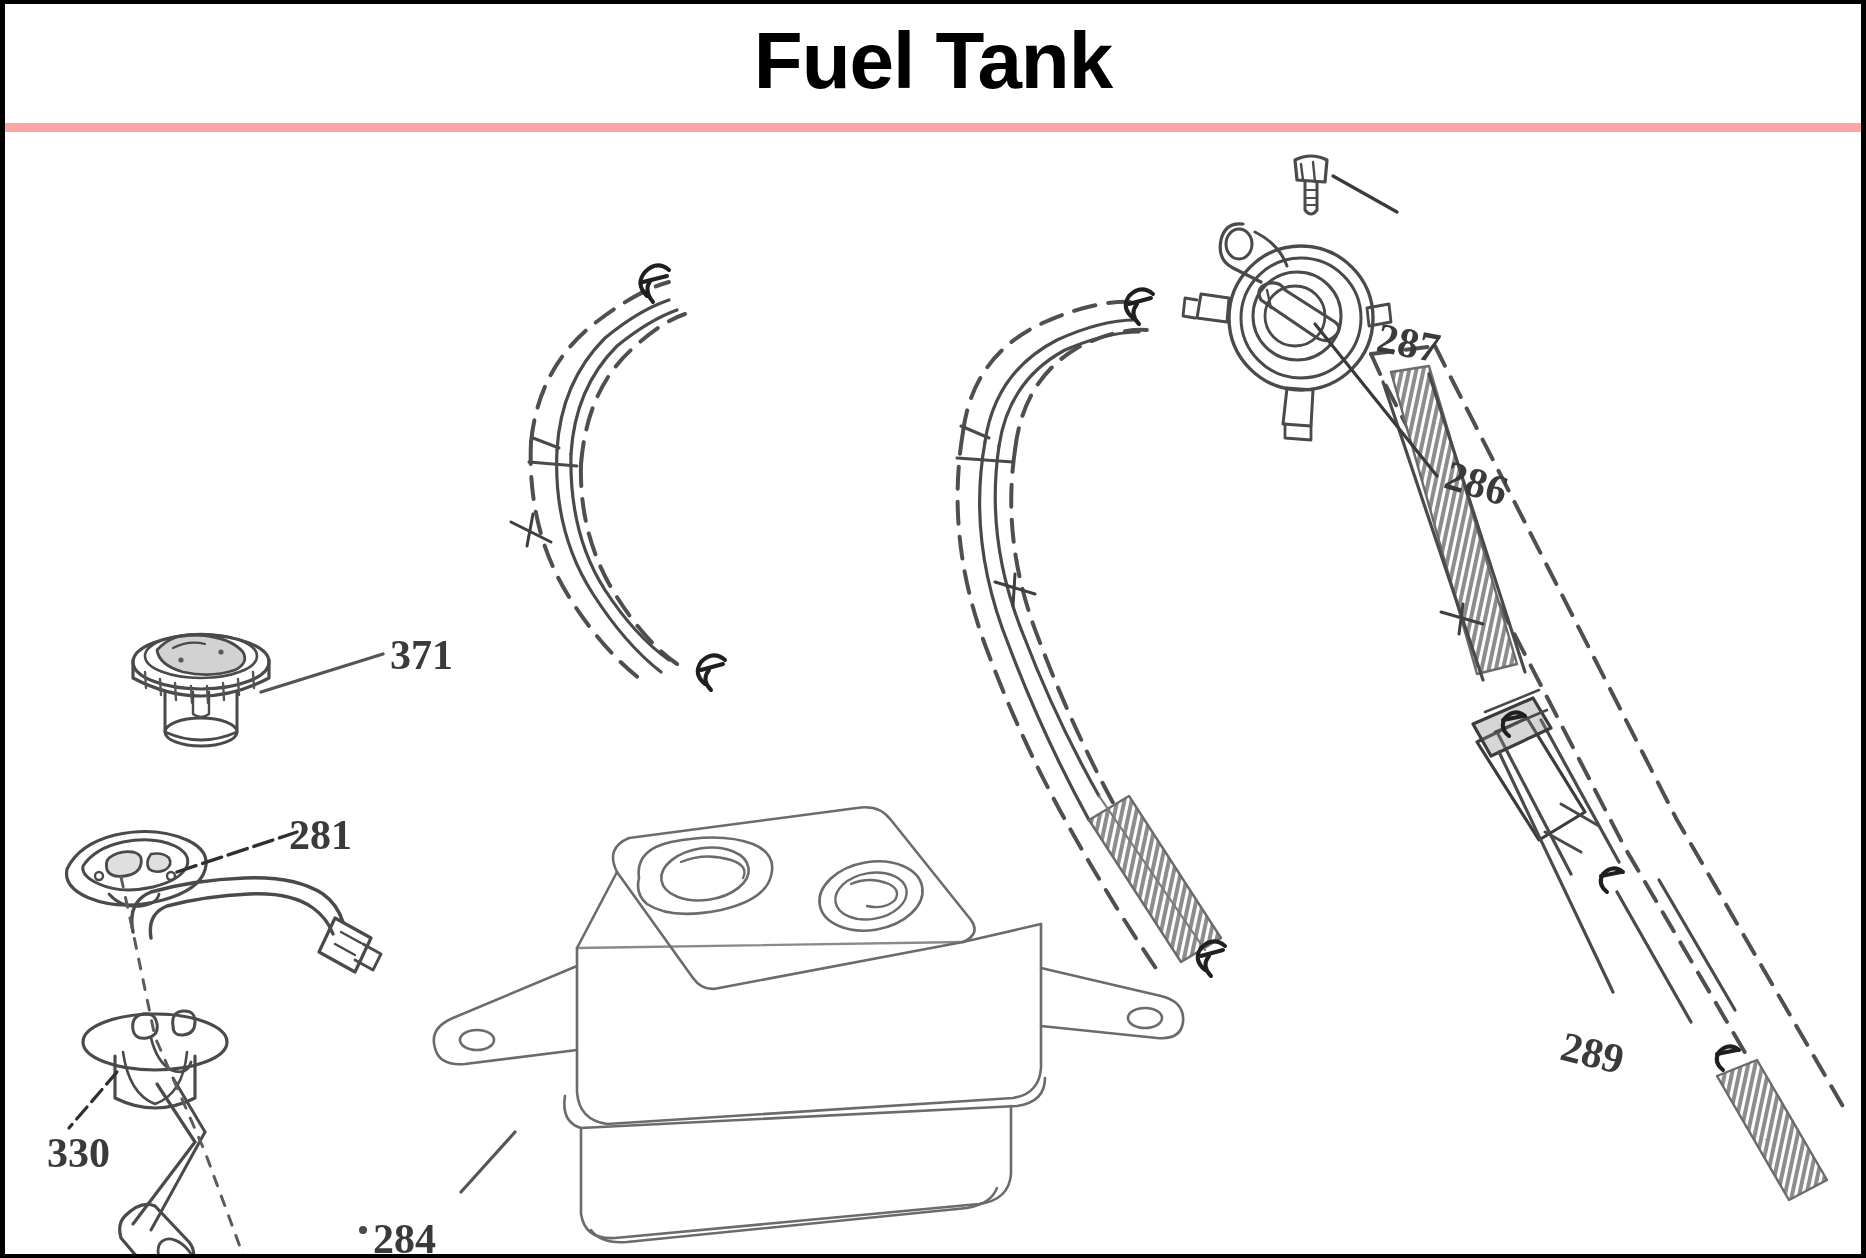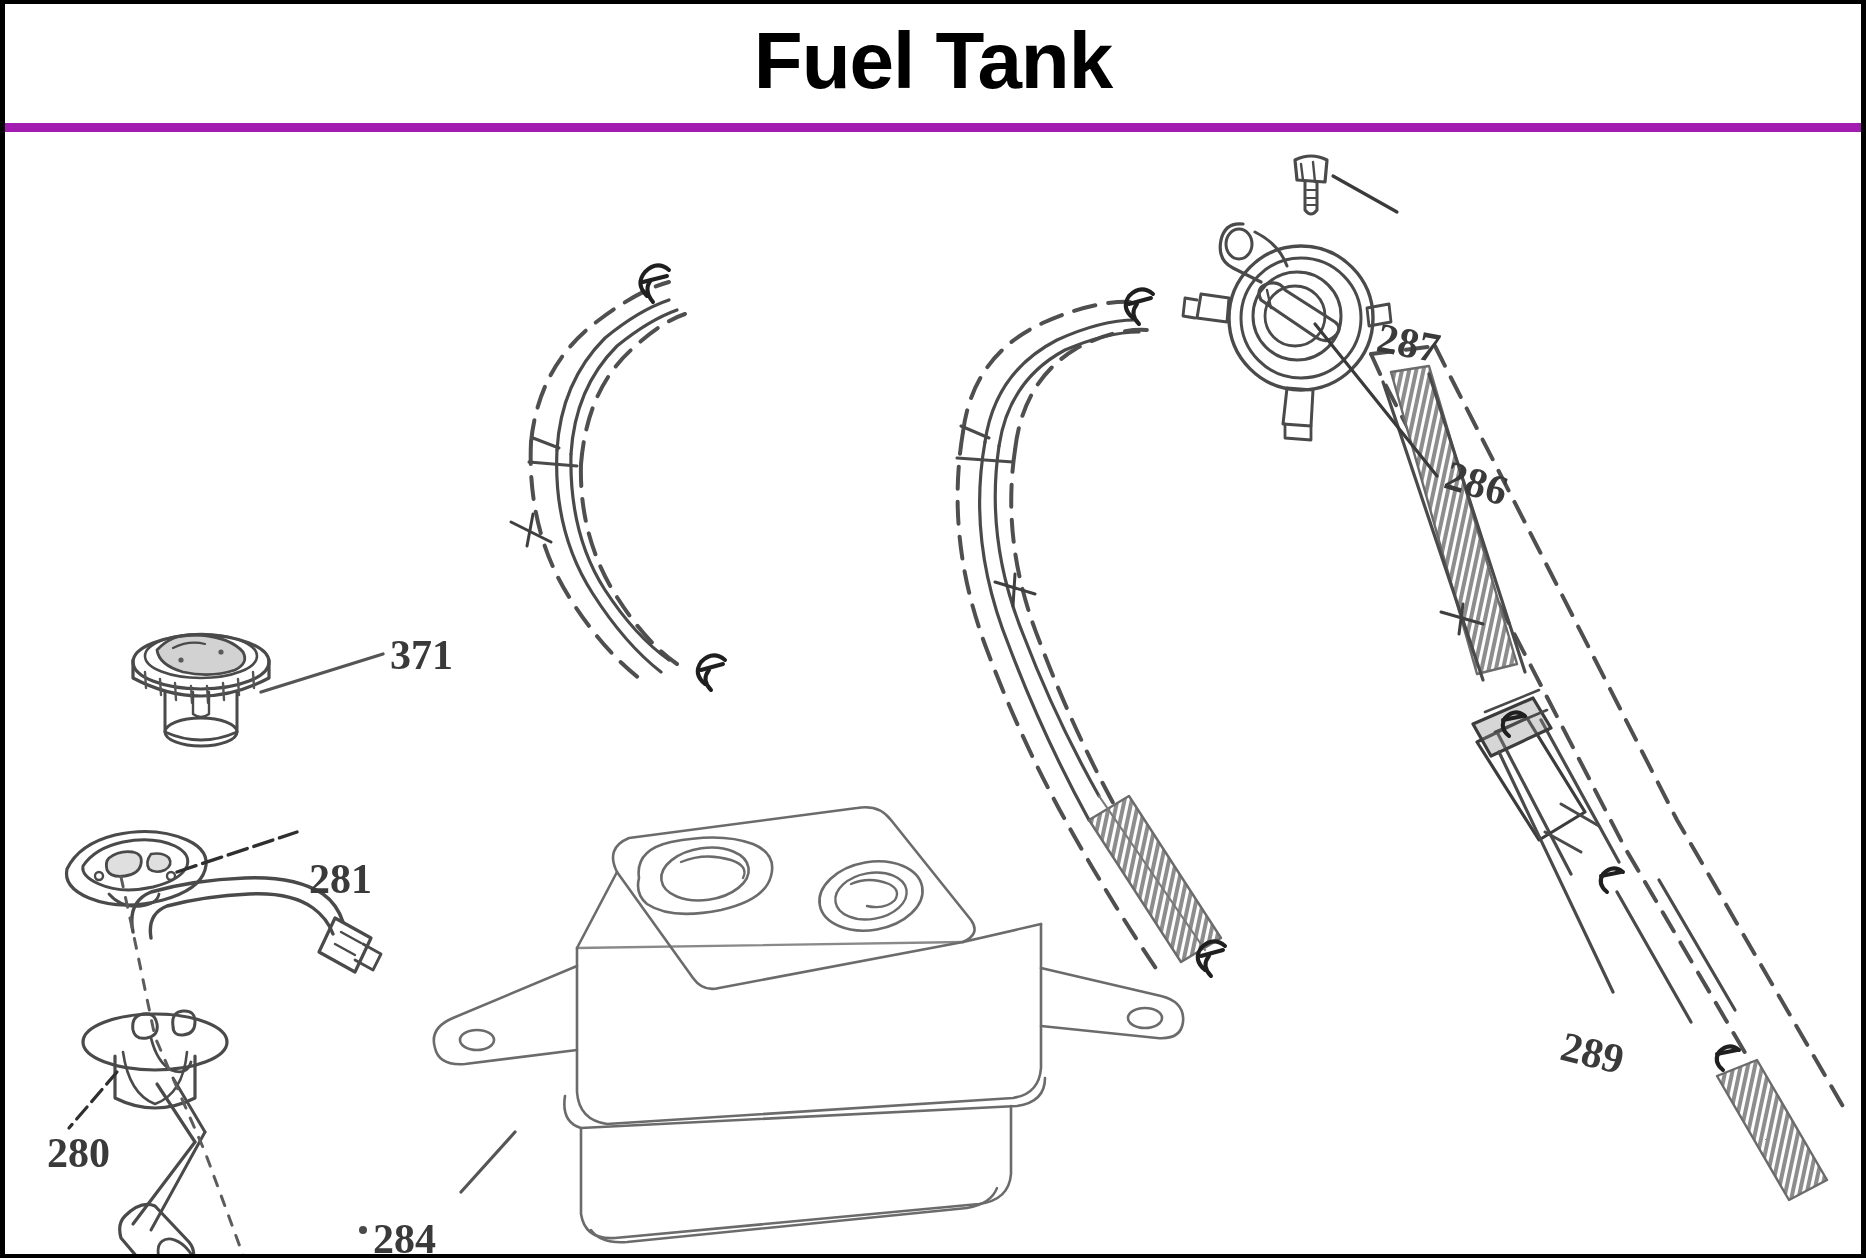--- a/index.html
+++ b/index.html
@@ -24,21 +24,21 @@
     border-bottom: 4px solid #000000;
   }
   
   #header-band {
     position: absolute;
     left: 0;
     top: 0;
     width: 100%;
     height: 128px;
     background: #ffffff;
-    border-bottom: 9px solid #a21caf;
+    border-bottom: 9px solid #fca5a5;
     box-sizing: border-box;
     display: flex;
     align-items: center;
     justify-content: center;
   }
   #page-title {
     font-family: "Liberation Sans", sans-serif;
     font-weight: bold;
     font-size: 80px;
     line-height: 1;
@@ -369,23 +369,23 @@
           <path d="M1302 73 L1311 73" stroke-width="2.2"></path>
         </g>
 
         <path d="M1328 44 L1392 80" stroke-width="3.2" stroke="#3a3a3a"></path>
 
       </g>
     </svg>
 
     <div class="callout" style="left:385px; top:502px;">371</div>
 
-    <div class="callout" style="left:304px; top:682px;margin-top:44px;">281</div>
-
-    <div class="callout" style="left:42px; top:1000px;">280</div>
+    <div class="callout" style="left:284px; top:682px;">281</div>
+
+    <div class="callout" style="left:42px; top:1000px;">330</div>
 
     <div class="callout" style="left:368px; top:1086px;">284</div>
 
     <div class="callout skew-a" style="left:1372px; top:190px;">287</div>
 
     <div class="callout skew-b" style="left:1440px; top:330px;">286</div>
 
     <div class="callout skew-c" style="left:1556px; top:900px;">289</div>
 
   </div>

